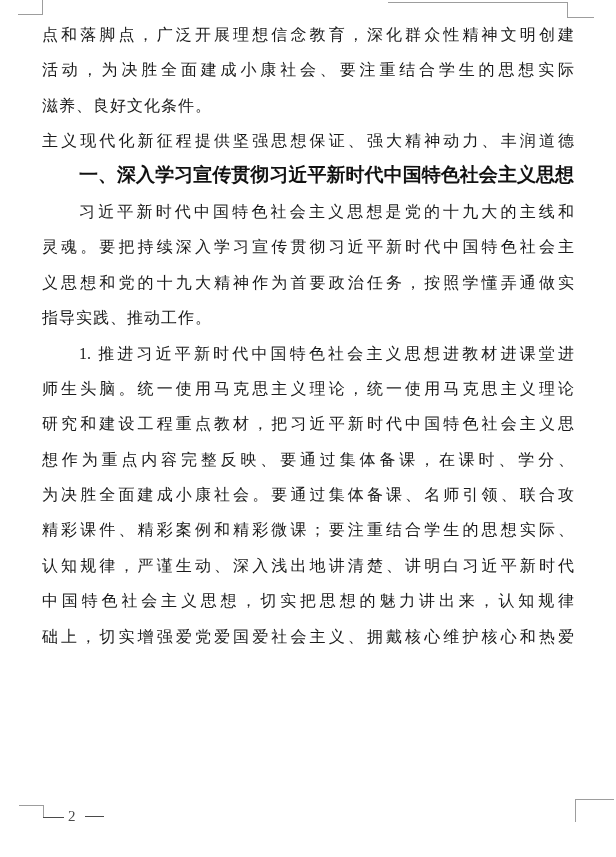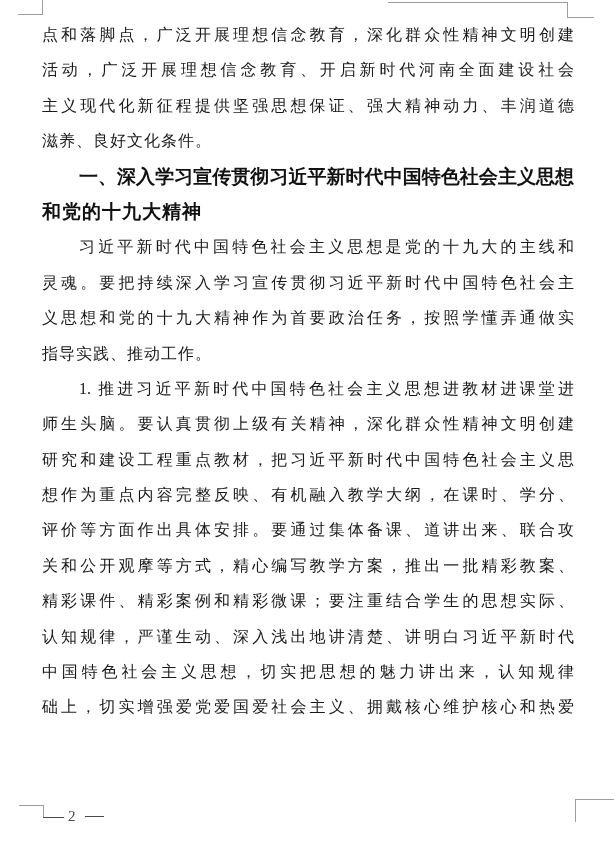--- a/index.html
+++ b/index.html
@@ -24,21 +24,21 @@
     color: #1a1a1a;
     text-align: justify;
     text-align-last: justify;
     text-justify: inter-character;
     overflow: hidden;
   }
   .line.indent { text-indent: 37px; }
   .line.no-justify { text-align: left; text-align-last: left; letter-spacing: 1px; }
   .line.heading {
     font-weight: bold;
-    font-family: Liberation Serif, serif;
+    font-family: Liberation Mono, monospace;
     font-size: 19px;
     color: #111111;
   }
   
   .mark { position: absolute; background: #9d9d9d; }
   .m-tl-v { left: 42px;  top: 0;     width: 1px;   height: 14px; }
   .m-tl-h { left: 18px;  top: 14px;  width: 25px;  height: 1px;  }
   .m-tr-h-long  { left: 388px; top: 2px;  width: 179px; height: 1px; }
   .m-tr-v       { left: 567px; top: 2px;  width: 1px;   height: 15px; }
   .m-tr-h-short { left: 567px; top: 17px; width: 27px;  height: 1px; }
@@ -77,35 +77,33 @@
   <div class="mark m-tr-h-long"></div>
   <div class="mark m-tr-v"></div>
   <div class="mark m-tr-h-short"></div>
   <div class="mark m-bl-h"></div>
   <div class="mark m-bl-v"></div>
   <div class="mark m-br-h"></div>
   <div class="mark m-br-v"></div>
 
   <div class="text-block" id="text-block">
       <div class="line body">点和落脚点，广泛开展理想信念教育，深化群众性精神文明创建</div>
-      <div class="line body">活动，广泛开展理想信念教育、开启新时代河南全面建设社会</div>
+      <div class="line body">活动，为决胜全面建成小康社会、要注重结合学生的思想实际</div>
+      <div class="line body no-justify">滋养、良好文化条件。</div>
       <div class="line body">主义现代化新征程提供坚强思想保证、强大精神动力、丰润道德</div>
-      <div class="line body no-justify">滋养、良好文化条件。</div>
       <div class="line heading indent">一、深入学习宣传贯彻习近平新时代中国特色社会主义思想</div>
-      <div class="line heading no-justify">和党的十九大精神</div>
       <div class="line body indent">习近平新时代中国特色社会主义思想是党的十九大的主线和</div>
       <div class="line body">灵魂。要把持续深入学习宣传贯彻习近平新时代中国特色社会主</div>
       <div class="line body">义思想和党的十九大精神作为首要政治任务，按照学懂弄通做实</div>
       <div class="line body no-justify">指导实践、推动工作。</div>
       <div class="line body indent">1. 推进习近平新时代中国特色社会主义思想进教材进课堂进</div>
-      <div class="line body">师生头脑。要认真贯彻上级有关精神，深化群众性精神文明创建</div>
+      <div class="line body">师生头脑。统一使用马克思主义理论，统一使用马克思主义理论</div>
       <div class="line body">研究和建设工程重点教材，把习近平新时代中国特色社会主义思</div>
-      <div class="line body">想作为重点内容完整反映、有机融入教学大纲，在课时、学分、</div>
-      <div class="line body">评价等方面作出具体安排。要通过集体备课、道讲出来、联合攻</div>
-      <div class="line body">关和公开观摩等方式，精心编写教学方案，推出一批精彩教案、</div>
+      <div class="line body">想作为重点内容完整反映、要通过集体备课，在课时、学分、</div>
+      <div class="line body">为决胜全面建成小康社会。要通过集体备课、名师引领、联合攻</div>
       <div class="line body">精彩课件、精彩案例和精彩微课；要注重结合学生的思想实际、</div>
       <div class="line body">认知规律，严谨生动、深入浅出地讲清楚、讲明白习近平新时代</div>
       <div class="line body">中国特色社会主义思想，切实把思想的魅力讲出来，认知规律</div>
       <div class="line body">础上，切实增强爱党爱国爱社会主义、拥戴核心维护核心和热爱</div>
     </div>
 
   <div class="page-number">
     <span class="pn-dash left"></span>
     <span class="pn-digit">2</span>
     <span class="pn-dash right"></span>

